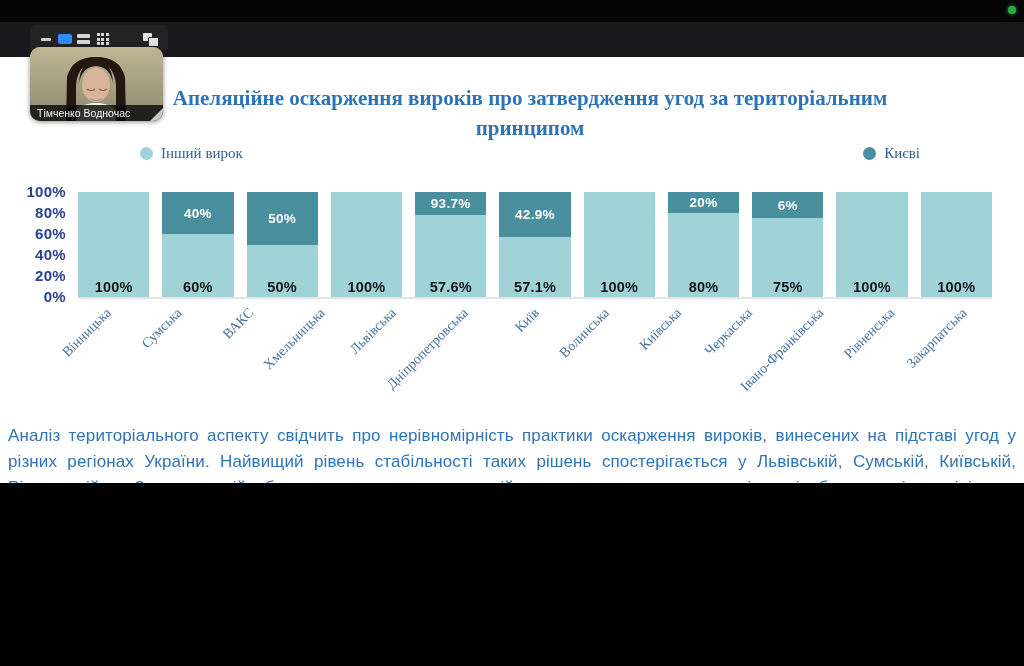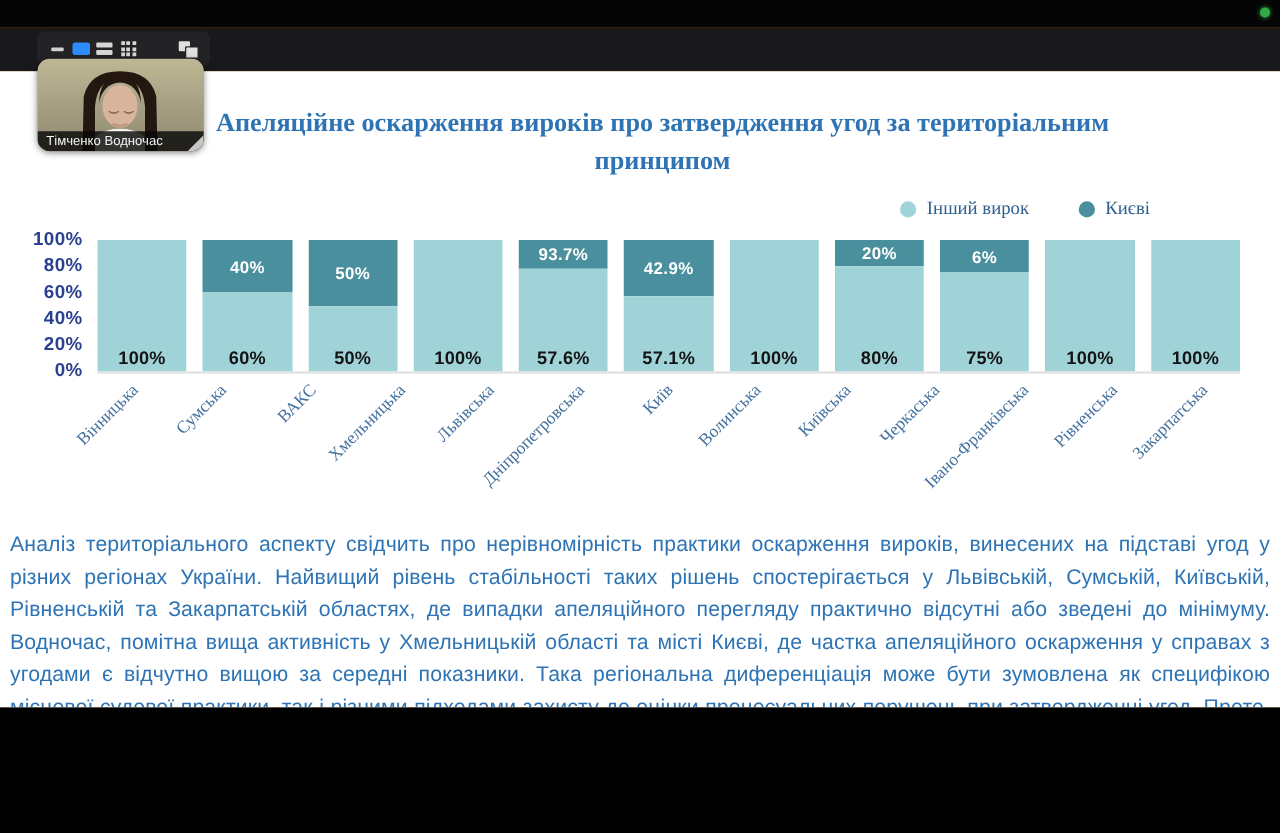--- a/index.html
+++ b/index.html
@@ -1,17 +1,17 @@
 <!DOCTYPE html>
 <html><head>
 <meta charset="utf-8">
 <style>
   html,body{margin:0;padding:0;background:#000;}
-  .screen{position:relative;width:1024px;height:566px;overflow:hidden;
-          font-family:"Liberation Sans",sans-serif;background:#a16207;}
+  .screen{position:relative;width:1024px;height:483px;overflow:hidden;
+          font-family:"Liberation Sans",sans-serif;background:#bef264;}
 
   
   .top-strip{position:absolute;left:0;top:0;width:1024px;height:22px;background:#050506;}
   .status-dot{position:absolute;left:1008px;top:6px;width:8px;height:8px;border-radius:50%;
               background:#2faa46;box-shadow:0 0 4px #2faa46;}
   .menu-strip{position:absolute;left:0;top:22px;width:1024px;height:35px;background:#19191b;}
   .icon-tray{position:absolute;left:30px;top:3px;width:138px;height:28px;background:#232326;
              border-radius:6px;display:flex;align-items:center;padding:0 8px;box-sizing:border-box;}
   .tb-icon{display:flex;align-items:center;justify-content:center;width:18px;height:18px;margin-right:2px;cursor:pointer;}
   .glyph-dash{width:10px;height:3px;background:#cfcfcf;border-radius:1px;}
@@ -23,21 +23,21 @@
   .tb-icon.expand{margin-left:28px;}
   .glyph-windows{position:relative;width:14px;height:12px;}
   .glyph-windows i{position:absolute;display:block;background:#e0e0e0;border-radius:1px;}
   .glyph-windows i:first-child{left:0;top:0;width:9px;height:8px;}
   .glyph-windows i:last-child{left:5px;top:4px;width:9px;height:8px;border:1px solid #232326;box-sizing:content-box;}
 
   
   .slide{position:absolute;left:0;top:57px;width:1024px;height:577px;background:#ffffff;overflow:hidden;}
   .slide-title{position:absolute;left:140px;top:26px;width:780px;text-align:center;
                font-family:"Liberation Serif",serif;font-weight:600;font-size:21px;line-height:30px;color:#2e74b5;}
-  .legend{position:absolute;left:140px;top:102px;width:780px;display:flex;justify-content:flex-end;gap:40px;}
+  .legend{position:absolute;left:140px;top:88px;width:780px;display:flex;justify-content:space-between;gap:40px;}
   .legend-item{display:flex;align-items:center;gap:8px;font-family:"Liberation Serif",serif;
                font-size:15px;color:#31608f;}
   .legend .dot{width:13px;height:13px;border-radius:50%;}
 
   .y-axis{position:absolute;left:0;top:0;width:70px;height:260px;}
   .ytick{position:absolute;right:4px;width:62px;text-align:right;font-size:15px;font-weight:bold;
          color:#2a4190;line-height:18px;letter-spacing:.3px;}
   .ytick:nth-of-type(1){top:126px;} .ytick:nth-of-type(2){top:147px;}
   .ytick:nth-of-type(3){top:168px;} .ytick:nth-of-type(4){top:189px;}
   .ytick:nth-of-type(5){top:210px;} .ytick:nth-of-type(6){top:231px;}

